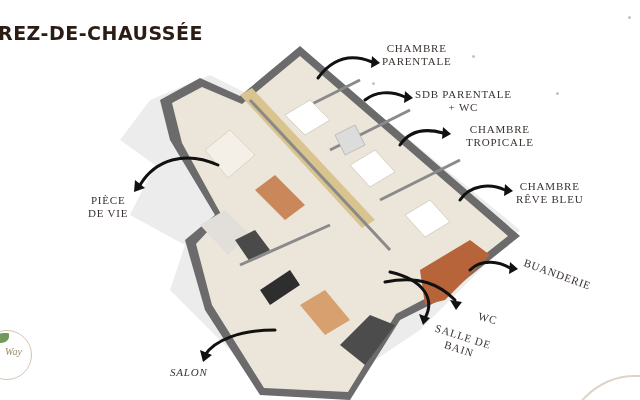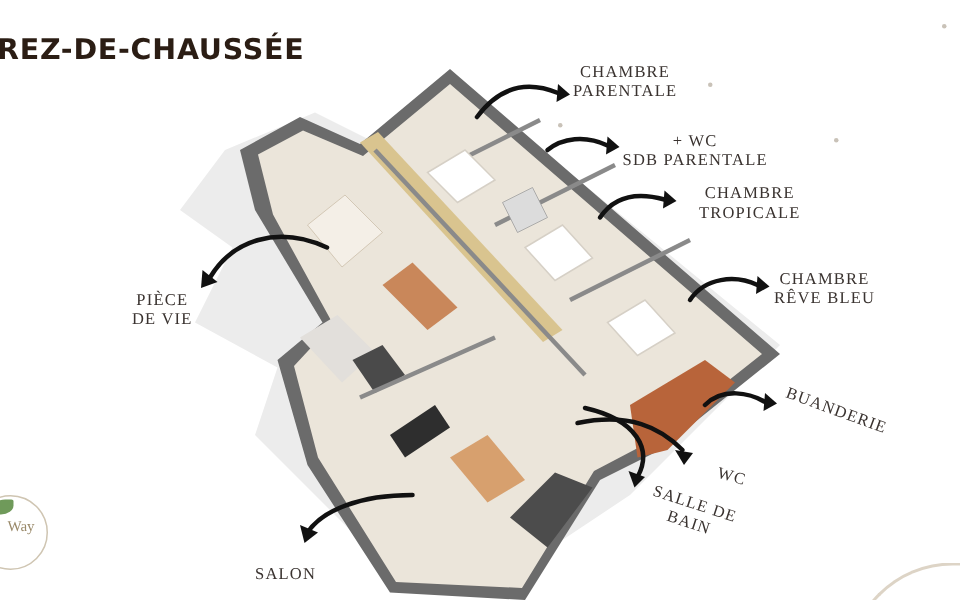--- a/index.html
+++ b/index.html
@@ -16,21 +16,21 @@
       text-align: center; line-height: 13px; text-transform: uppercase;
     }
     .plan-svg { position: absolute; left: 0; top: 0; width: 640px; height: 400px; }
     .dot { position: absolute; width: 3px; height: 3px; border-radius: 50%; background: #c9c2b8; }
     .logo {
       position: absolute; left: -18px; top: 330px; width: 50px; height: 50px;
       border: 1px solid #cfc5b2; border-radius: 50%;
     }
     .logo-text {
       position: absolute; left: 22px; top: 15px; font-family: "Liberation Serif", serif;
-      font-size: 10px; color: #9a8a6a;
+      font-style: italic; font-size: 10px; color: #9a8a6a;
     }
     .logo-leaf {
       position: absolute; left: 12px; top: 2px; width: 14px; height: 10px;
       background: #6f9a5a; border-radius: 60% 10% 60% 10%;
     }
     .deco-arc {
       position: absolute; left: 565px; top: 375px; width: 140px; height: 80px;
       border-top: 2px solid #ddd4c6; border-left: 2px solid #ddd4c6;
       border-radius: 70px 0 0 0;
     }
@@ -97,42 +97,42 @@
     <polygon points="135,180 145,188 134,192"></polygon>
     <polygon points="200,350 212,355 203,362"></polygon>
   </g>
 </svg>
 
 <div class="label" style="left:382px;top:42px;">
   <div>CHAMBRE</div>
   <div>PARENTALE</div>
 </div>
 <div class="label" style="left:415px;top:88px;">
+  <div>SDB PARENTALE</div>
   <div>+ WC</div>
-  <div>SDB PARENTALE</div>
 </div>
 <div class="label" style="left:466px;top:123px;">
   <div>CHAMBRE</div>
   <div>TROPICALE</div>
 </div>
 <div class="label" style="left:516px;top:180px;">
   <div>CHAMBRE</div>
   <div>RÊVE BLEU</div>
 </div>
 <div class="label" style="left:522px;top:268px;transform:rotate(20deg);">
   <div>BUANDERIE</div>
 </div>
 <div class="label" style="left:478px;top:312px;transform:rotate(15deg);">
   <div>WC</div>
 </div>
 <div class="label" style="left:432px;top:330px;transform:rotate(18deg);">
   <div>SALLE DE</div>
   <div>BAIN</div>
 </div>
-<div class="label" style="left:170px;top:377px;">
+<div class="label" style="left:170px;top:366px;font-style:italic;">
   <div>SALON</div>
 </div>
 <div class="label" style="left:88px;top:194px;font-family:Liberation Serif, serif;">
   <div>PIÈCE</div>
   <div>DE VIE</div>
 </div>
 
 <div class="dot" style="left:472px;top:55px;"></div>
 <div class="dot" style="left:372px;top:82px;"></div>
 <div class="dot" style="left:556px;top:92px;"></div>

